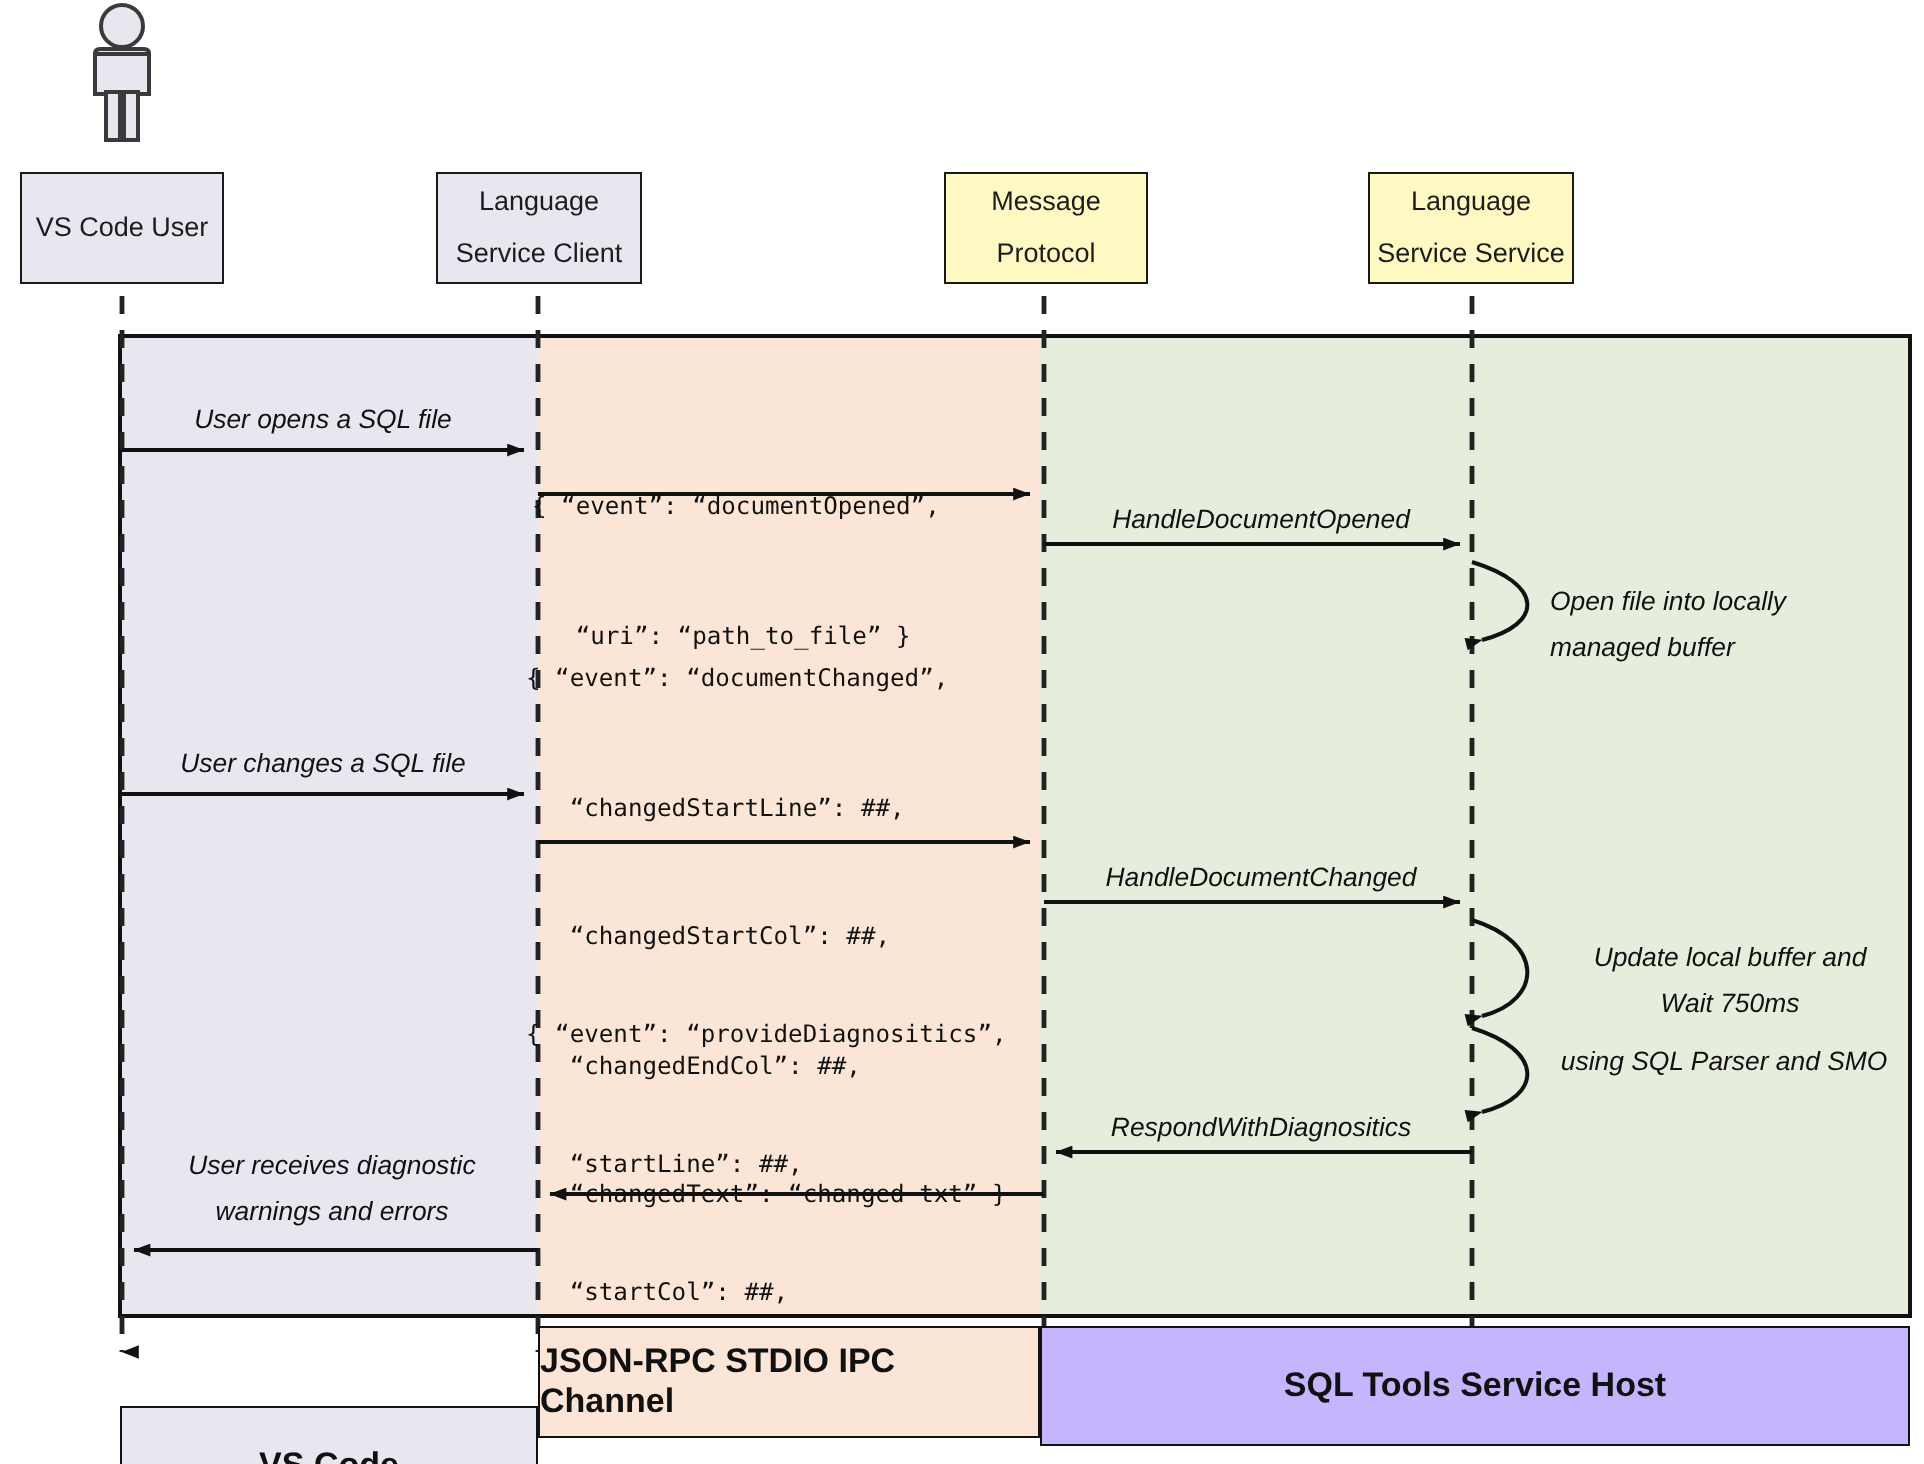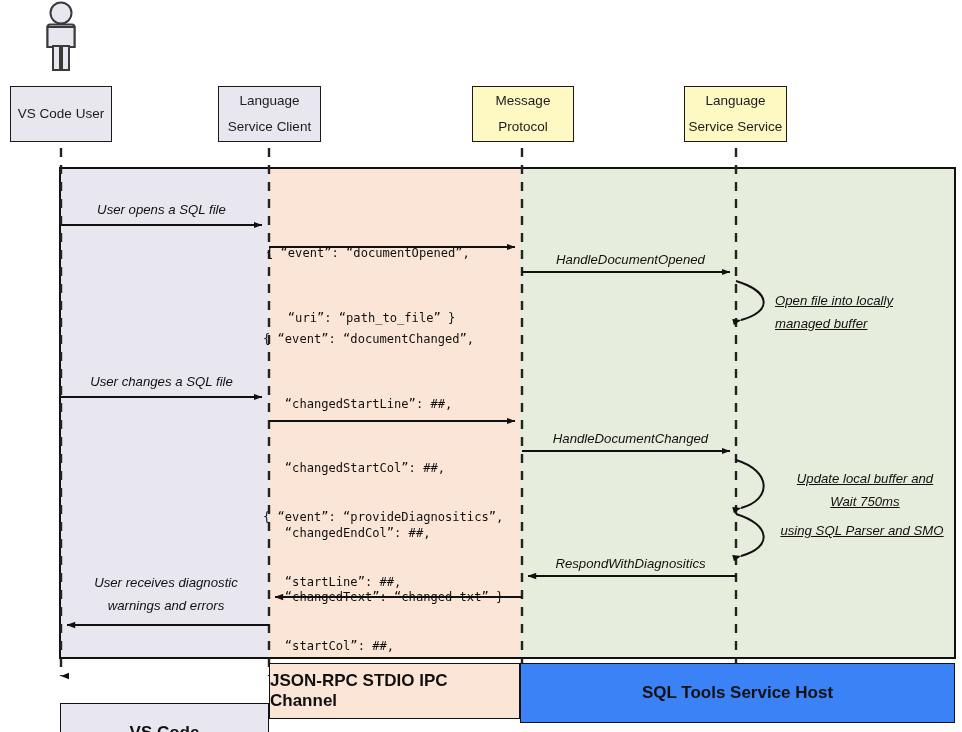--- a/index.html
+++ b/index.html
@@ -45,21 +45,21 @@
     box-sizing: border-box;
     display: flex;
     align-items: center;
     justify-content: center;
     font-size: 17px;
     font-weight: bold;
     color: #111;
   }
   .legend.grey { background: #e8e6ef; margin-top: 40px; }
   .legend.peach { background: #fbe5d6; }
-  .legend.green { background: #3b82f6; }
+  .legend.green { background: #c4b5fd; }
 
   
   .msglabel {
     position: absolute;
     font-style: italic;
     font-size: 13.2px;
     color: #111;
     text-align: center;
     line-height: 1.72;
     white-space: nowrap;
@@ -78,21 +78,20 @@
 
   
   .note {
     position: absolute;
     font-style: italic;
     font-size: 13.2px;
     color: #111;
     line-height: 1.74;
     text-align: center;
     white-space: nowrap;
-    text-decoration: underline;
   }
 </style>
 </head>
 <body>
 
 <svg id="canvas" viewBox="0 0 962 732" xmlns="http://www.w3.org/2000/svg">
 
   <defs>
     <marker id="ah" markerWidth="9" markerHeight="9" refX="8.4" refY="3.2" orient="auto" markerUnits="userSpaceOnUse">
       <path d="M0,0 L8.6,3.2 L0,6.4 z" fill="#111"></path>

